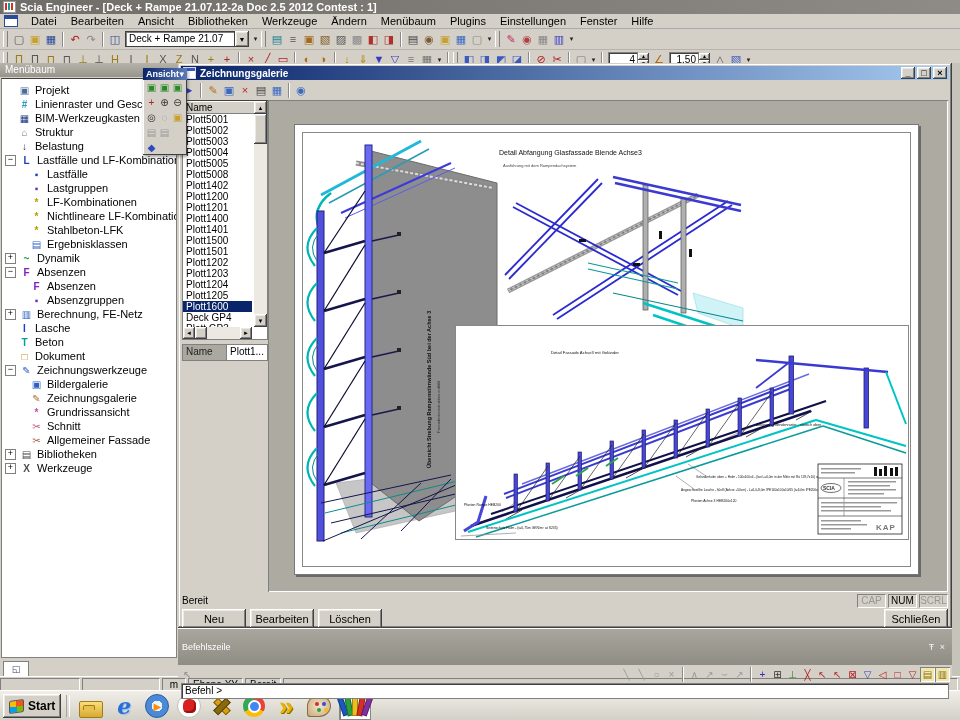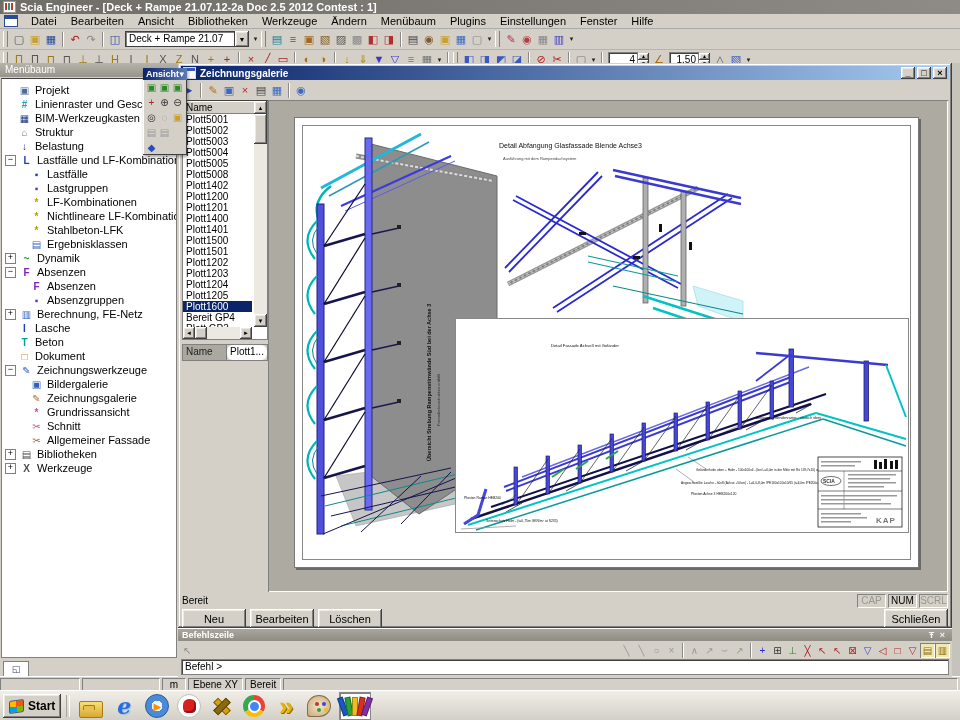--- a/index.html
+++ b/index.html
@@ -61,38 +61,38 @@
   .vs-thumb{position:absolute;left:0;top:0;width:13px;height:30px;}
   .vs-dn{position:absolute;right:0;bottom:12px;width:13px;height:13px;font-size:6px;padding:0;}
   .list-rows{position:absolute;left:0;top:13px;width:69px;bottom:12px;overflow:hidden;}
   .list-row{height:11px;font-size:10px;line-height:11px;padding-left:3px;white-space:nowrap;}
   .list-row.sel{background:#0a246a;color:#fff;}
   .hs{position:absolute;left:0;bottom:0;width:69px;height:12px;background:#ece9e2;display:flex;}
   .hs .btn{width:12px;height:12px;font-size:6px;padding:0;flex:none;}
   .hs-thumb{width:22px;height:12px;flex:none;}
   .prop-row{position:absolute;left:4px;top:281px;width:84px;height:15px;display:flex;border:1px solid #808080;}
   .prop-k{width:40px;background:#aba89f;color:#222;font-size:10px;padding-left:3px;line-height:13px;border-right:1px solid #808080;}
-  .prop-v{flex:1;background:#fff;font-size:10px;padding-left:3px;line-height:13px;white-space:nowrap;overflow:hidden;border-radius:6px;}
+  .prop-v{flex:1;background:#fff;font-size:10px;padding-left:3px;line-height:13px;white-space:nowrap;overflow:hidden;}
   
   .preview{position:absolute;left:90px;top:37px;right:4px;height:492px;background:#adaaa2;box-shadow:inset 1px 1px 0 #808080,inset -1px -1px 0 #fff;overflow:hidden;}
-  .page{position:absolute;left:26px;top:17px;width:623px;height:449px;background:#fff;border:1px solid #777;box-shadow:2px 2px 0 #6a6a6a;}
+  .page{position:absolute;left:26px;top:24px;width:623px;height:449px;background:#fff;border:1px solid #777;box-shadow:2px 2px 0 #6a6a6a;}
   .page-frame{position:absolute;inset:7px;border:1px solid #888;}
   .svg-abs{position:absolute;}
   .ramp-box{position:absolute;left:160px;top:200px;width:452px;height:213px;background:#fff;border:1px solid #888;}
   
   .g-status{position:absolute;left:4px;right:4px;top:531px;height:13px;display:flex;align-items:center;font-size:10px;}
   .g-status .grow{flex:1;}
   .ind{width:27px;height:12px;border:1px solid;border-color:#808080 #fff #fff #808080;font-size:10px;text-align:center;line-height:12px;color:#9a978f;margin-left:2px;}
   .ind.on{color:#000;}
   .g-btnrow{position:absolute;left:4px;right:4px;top:546px;height:19px;display:flex;align-items:center;}
   .g-btn{width:64px;height:19px;margin-right:4px;font-size:11px;}
   .g-btnrow .grow{flex:1;}
   
   .cmd{position:absolute;left:178px;top:565px;width:774px;height:48px;background:#d4d0c8;border-top:1px solid #fff;z-index:5;}
-  .cmd-title{height:12px;background:linear-gradient(#a9a69e,#8f8c84);color:#fff;font-size:9px;font-weight:bold;line-height:12px;padding:0 4px;display:flex;}
+  .cmd-title{height:12px;background:linear-gradient(#a9a69e,#8f8c84);color:#fff;font-size:9px;font-weight:normal;line-height:12px;padding:12px 4px;display:flex;}
   .cmd-title .grow{flex:1;}
   .cmd-tbtn{width:11px;text-align:center;color:#f2f2f2;font-size:9px;}
   .cmd-icons{height:18px;display:flex;align-items:center;padding:0 2px;}
   .cmd-icons .grow{flex:1;}
   .icon15{width:15px;height:15px;display:flex;align-items:center;justify-content:center;font-size:10px;flex:none;}
   .icon15.act{background:#f0e8b0;box-shadow:inset 1px 1px 0 #808080,inset -1px -1px 0 #fff;}
   .cmd-input{margin:0 3px;height:14px;background:#fff;border:1px solid #808080;box-shadow:inset 1px 1px 0 #404040;font-size:10px;line-height:14px;padding-left:3px;}
   
   .statusbar{position:absolute;left:0;top:676px;width:960px;height:14px;background:#d4d0c8;display:flex;align-items:stretch;padding-top:1px;border-top:1px solid #fff;}
   .sb-cell{border:1px solid;border-color:#808080 #fff #fff #808080;font-size:10px;line-height:11px;padding:0 4px;margin-right:2px;white-space:nowrap;text-align:center;}
@@ -440,21 +440,21 @@
             <div class="list-row">Plott1201</div>
             <div class="list-row">Plott1400</div>
             <div class="list-row">Plott1401</div>
             <div class="list-row">Plott1500</div>
             <div class="list-row">Plott1501</div>
             <div class="list-row">Plott1202</div>
             <div class="list-row">Plott1203</div>
             <div class="list-row">Plott1204</div>
             <div class="list-row">Plott1205</div>
             <div class="list-row sel">Plott1600</div>
-            <div class="list-row">Bereit GP4</div>
+            <div class="list-row">Deck GP4</div>
             <div class="list-row">Plott GP3</div>
           </div>
         <div class="vs-track">
             <div class="btn vs-thumb"></div>
           </div>
         <button class="btn vs-dn">▼</button>
         <div class="hs">
           <button class="btn">◄</button>
           <div class="btn hs-thumb"></div>
           <span class="grow"></span>

